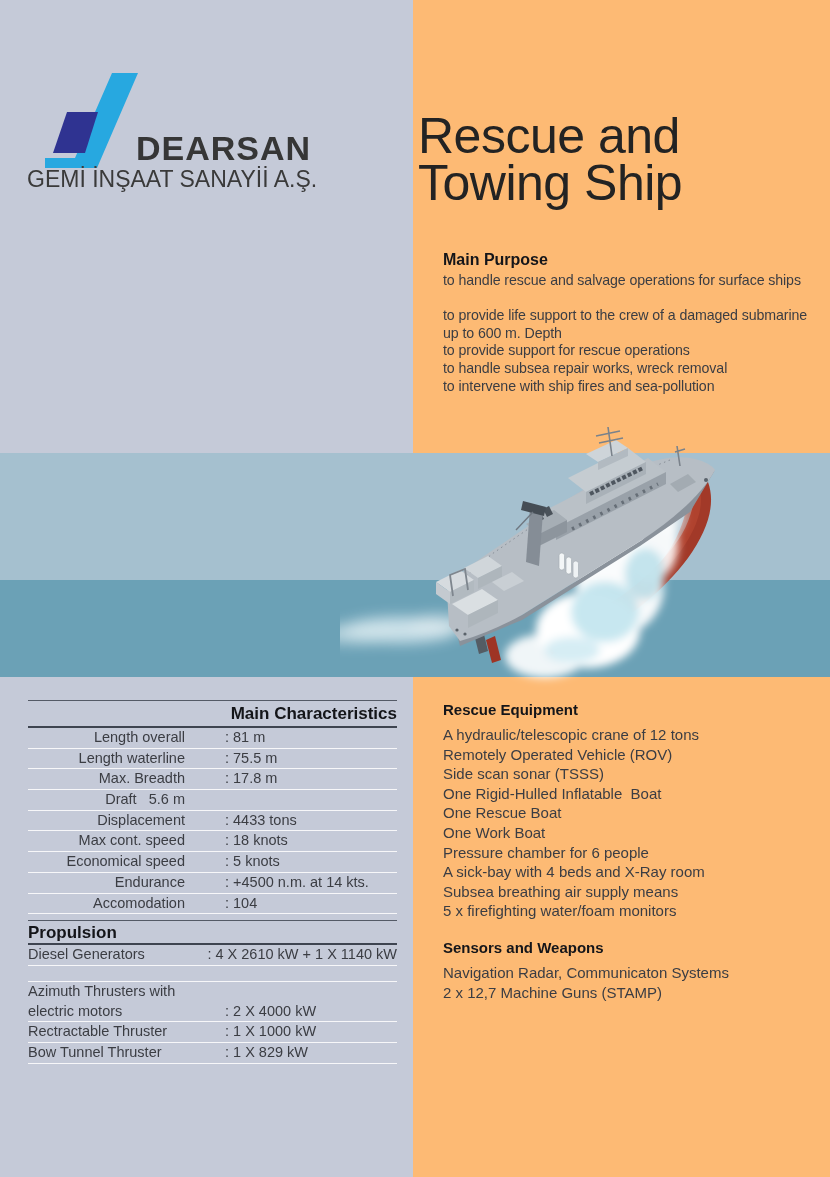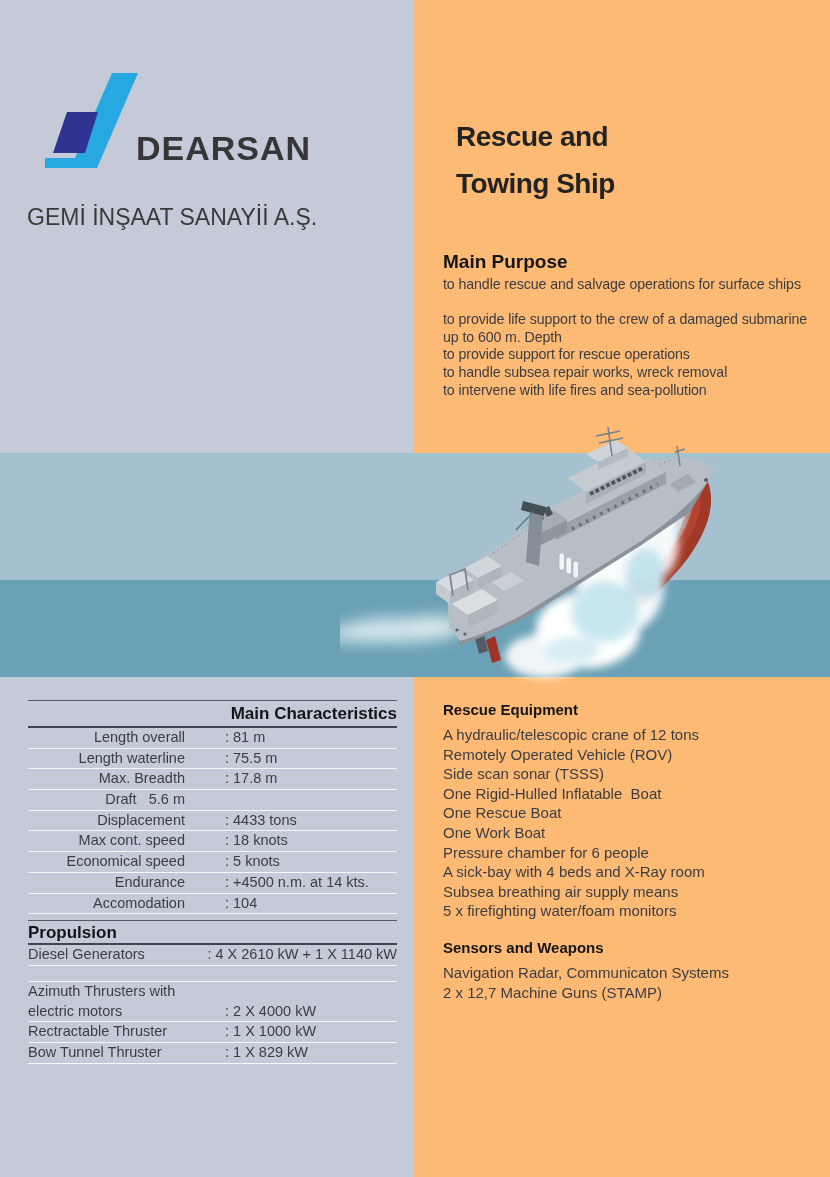--- a/index.html
+++ b/index.html
@@ -8,29 +8,29 @@
   
   .left-col{position:absolute;left:0;top:0;width:413px;height:1177px;background:#c5cad8;}
   .band{position:absolute;left:0;width:830px;}
   .band-light{top:453px;height:127px;background:#a5c0cf;}
   .band-teal{top:580px;height:97px;background:#6ba1b6;}
 
   
   .logo-svg{position:absolute;left:40px;top:70px;}
   .logo-word{position:absolute;left:136px;top:129px;font-size:34px;font-weight:bold;
              color:#363636;letter-spacing:1px;}
-  .logo-sub{position:absolute;left:27px;top:166px;font-size:23px;color:#3a3a3a;letter-spacing:0px;margin-top:38px;}
-
-  
-  .title{position:absolute;left:456px;top:113px;font-size:28px;line-height:47px;
-         font-weight:700;color:#232323;letter-spacing:-0.5px;}
+  .logo-sub{position:absolute;left:27px;top:166px;font-size:23px;color:#3a3a3a;letter-spacing:0px;}
+
+  
+  .title{position:absolute;left:418px;top:113px;font-size:50px;line-height:47px;
+         font-weight:400;color:#232323;letter-spacing:-0.5px;}
 
   
   .purpose{position:absolute;left:443px;top:251px;width:386px;}
-  .purpose-head{font-size:19px;font-weight:bold;color:#141519;margin-bottom:3px;}
+  .purpose-head{font-size:16px;font-weight:bold;color:#141519;margin-bottom:3px;}
   .mp-line{font-size:14.2px;line-height:17.6px;white-space:pre;color:#3b3d43;letter-spacing:-0.1px;}
   .mp-gap{margin-top:17.6px;}
 
   
   .ship{position:absolute;left:340px;top:424px;}
 
   
   .spec{position:absolute;left:28px;width:369px;}
   .spec-head{font-size:17px;font-weight:bold;color:#141519;height:25px;line-height:26px;
              border-top:1px solid #545a66;border-bottom:2px solid #3e4450;}
@@ -75,21 +75,21 @@
     <div>Towing Ship</div>
   </div>
 
   <div class="purpose">
     <div class="purpose-head">Main Purpose</div>
     <div class="mp-line">to handle rescue and salvage operations for surface ships</div>
     <div class="mp-line mp-gap">to provide life support to the crew of a damaged submarine</div>
     <div class="mp-line">up to 600 m. Depth</div>
     <div class="mp-line">to provide support for rescue operations</div>
     <div class="mp-line">to handle subsea repair works, wreck removal</div>
-    <div class="mp-line">to intervene with life fires and sea-pollution</div>
+    <div class="mp-line">to intervene with ship fires and sea-pollution</div>
   </div>
 
   <svg class="ship" width="390" height="270" viewBox="0 0 390 270">
     <defs>
       <filter id="soft" x="-50%" y="-50%" width="200%" height="200%">
           <feGaussianBlur stdDeviation="4"></feGaussianBlur>
         </filter>
       <filter id="softer" x="-80%" y="-80%" width="260%" height="260%">
           <feGaussianBlur stdDeviation="7"></feGaussianBlur>
         </filter>

